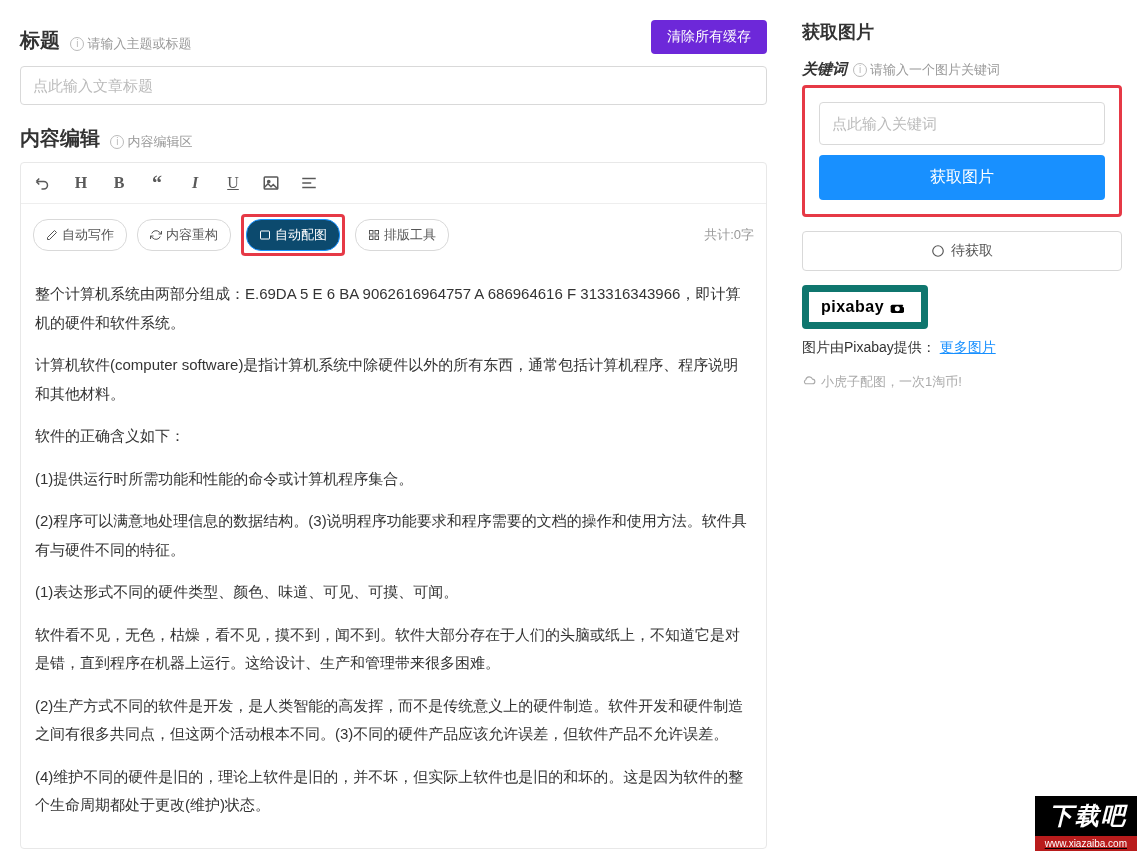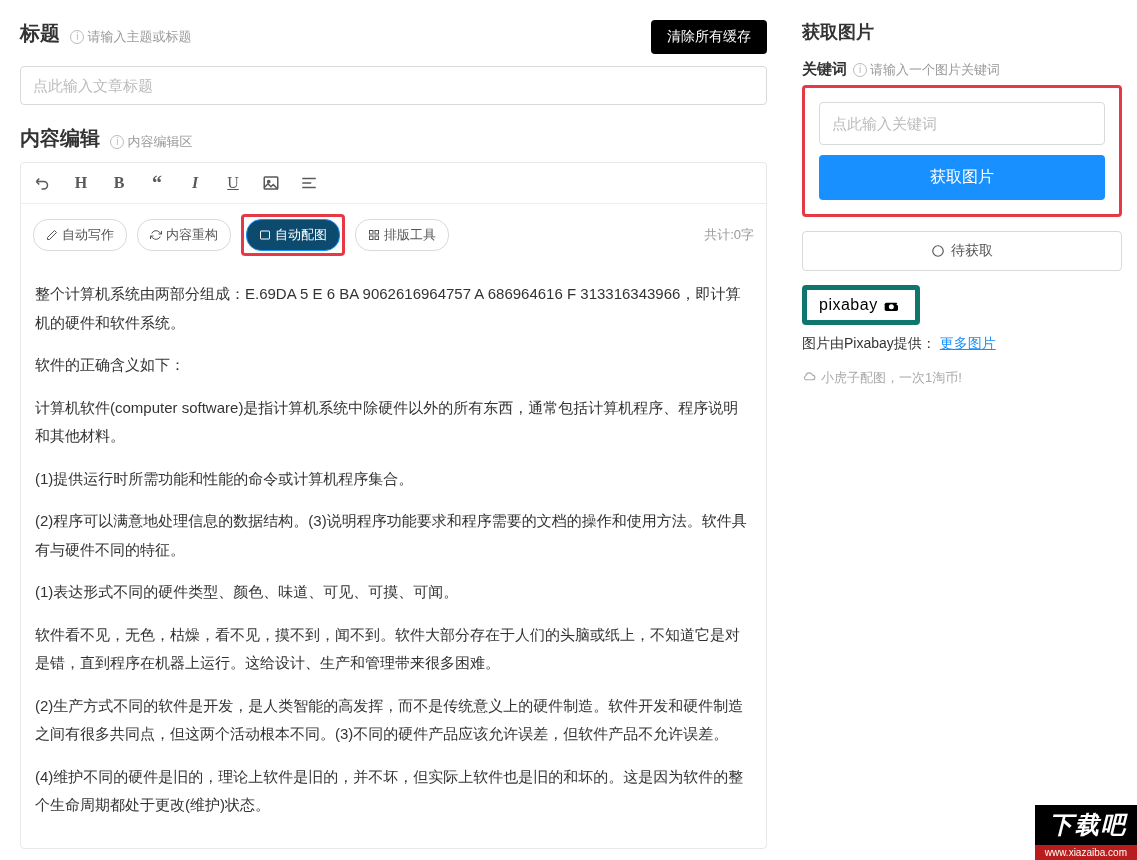--- a/index.html
+++ b/index.html
@@ -1,52 +1,52 @@
 <!DOCTYPE html>
 <html><head>
 <meta charset="utf-8">
 <style>
 * { margin: 0; padding: 0; box-sizing: border-box; }
 body { font-family: -apple-system, "Microsoft YaHei", "PingFang SC", sans-serif; background: #fff; width: 1137px; height: 860px; display: flex; position: relative; }
 .main { flex: 1; padding: 20px 20px 20px 20px; overflow: hidden; }
 .sidebar { width: 350px; padding: 20px 15px; }
-.section-header { display: flex; align-items: flex-start; justify-content: space-between; margin-bottom: 12px; }
+.section-header { display: flex; align-items: flex-end; justify-content: space-between; margin-bottom: 12px; }
 .section-title { font-size: 20px; font-weight: bold; color: #333; display: inline; }
 .section-hint { font-size: 13px; color: #999; margin-left: 6px; display: inline-flex; align-items: center; gap: 3px; }
 .btn { border: none; border-radius: 4px; padding: 8px 16px; font-size: 14px; cursor: pointer; display: inline-flex; align-items: center; gap: 4px; }
-.btn-primary { background: #000000; color: #fff; }
+.btn-primary { background: #6d28d9; color: #fff; }
 .input-text { width: 100%; padding: 10px 12px; border: 1px solid #d9d9d9; border-radius: 4px; font-size: 15px; color: #333; }
 .input-text::placeholder { color: #bbb; }
 .title-input { margin-bottom: 20px; display:block; }
 .content-header { margin-bottom: 10px; }
 .editor-box { border: 1px solid #e8e8e8; border-radius: 4px; }
 .toolbar1 { padding: 10px 12px; display: flex; gap: 18px; align-items: center; border-bottom: 1px solid #eee; color: #555; }
 .tb-icon { width: 20px; height: 20px; display: inline-flex; align-items: center; justify-content: center; font-size: 16px; cursor: pointer; color: #595959; }
 .toolbar2 { padding: 10px 12px; display: flex; gap: 10px; align-items: center; }
 .tb-btn { font-size: 13px; padding: 6px 12px; border-radius: 15px; border: 1px solid #d9d9d9; background: #fff; cursor: pointer; display: inline-flex; align-items: center; gap: 4px; color: #555; }
 .tb-btn-active { background: #0c4a6e; color: #fff; border-color: #1890ff; }
 .highlight-red { border: 3px solid #e63946; border-radius: 4px; padding: 2px; }
 .toolbar2-right { margin-left: auto; font-size: 13px; color: #999; }
 .editor-content { padding: 14px 14px; font-size: 15px; line-height: 1.9; color: #333; }
 .editor-content p { margin-bottom: 14px; }
 .sidebar h3 { font-size: 18px; font-weight: bold; color: #333; margin-bottom: 16px; }
 .kw-row { display: flex; align-items: center; gap: 6px; margin-bottom: 6px; }
-.kw-label { font-size: 15px; font-weight: bold; color: #333; }
+.kw-label { font-size: 15px; font-weight: bold; color: #333; font-style: italic; }
 .kw-hint { font-size: 13px; color: #999; display: inline-flex; align-items: center; gap: 3px; }
 .red-box { border: 3px solid #e63946; border-radius: 4px; padding: 14px; margin-bottom: 14px; }
 .kw-input { width: 100%; padding: 12px; border: 1px solid #d9d9d9; border-radius: 4px; font-size: 15px; margin-bottom: 10px; }
 .kw-input::placeholder { color: #bbb; }
 .get-img-btn { width: 100%; padding: 12px; background: #1890ff; color: #fff; border: none; border-radius: 4px; font-size: 16px; cursor: pointer; }
 .pending-box { border: 1px solid #d9d9d9; border-radius: 4px; padding: 10px; text-align: center; font-size: 14px; color: #555; margin-bottom: 14px; display: flex; align-items: center; justify-content: center; gap: 6px; }
-.pixabay-badge { display: inline-block; border: 5px solid #0f766e; border-radius: 4px; padding: 6px 12px; font-size: 16px; font-weight: normal; margin-bottom: 10px; letter-spacing: 0.5px; }
+.pixabay-badge { display: inline-block; border: 7px solid #0f766e; border-radius: 4px; padding: 6px 12px; font-size: 16px; font-weight: bold; margin-bottom: 10px; letter-spacing: 0.5px; }
 .pixabay-badge .camera { font-size: 14px; }
 .credit-line { font-size: 14px; color: #333; margin-bottom: 16px; }
 .credit-line a { color: #1890ff; text-decoration: underline; cursor: pointer; }
 .footer-note { font-size: 13px; color: #aaa; display: flex; align-items: center; gap: 5px; }
-.watermark { position: absolute; right: 0; bottom: 0; text-align: right; }
+.watermark { position: absolute; right: 0; bottom: 9px; text-align: right; text-decoration: underline; }
 .watermark .wm-top { background: #000; color: #fff; font-size: 24px; font-weight: 900; padding: 4px 10px; font-style: italic; letter-spacing: 2px; }
 .watermark .wm-bot { background: #b91c1c; color: #fff; font-size: 10px; padding: 2px 10px; }
 .info-icon { display:inline-flex; width:14px; height:14px; border:1px solid #bbb; border-radius:50%; align-items:center; justify-content:center; font-size:10px; color:#bbb; }
 svg { display: block; }
 </style>
 </head>
 <body>
 
 <div class="main">
   <div class="section-header">
@@ -127,22 +127,22 @@
             <rect x="3" y="14" width="7" height="7"></rect>
             <rect x="14" y="14" width="7" height="7"></rect>
           </svg>
         <span>排版工具</span>
       </button>
       <span class="toolbar2-right">共计:0字</span>
     </div>
 
     <div class="editor-content">
       <p>整个计算机系统由两部分组成：E.69DA 5 E 6 BA 9062616964757 A 686964616 F 313316343966，即计算机的硬件和软件系统。</p>
+      <p>计算机软件(computer software)是指计算机系统中除硬件以外的所有东西，通常包括计算机程序、程序说明和其他材料。</p>
       <p>软件的正确含义如下：</p>
-      <p>计算机软件(computer software)是指计算机系统中除硬件以外的所有东西，通常包括计算机程序、程序说明和其他材料。</p>
       <p>(1)提供运行时所需功能和性能的命令或计算机程序集合。</p>
       <p>(2)程序可以满意地处理信息的数据结构。(3)说明程序功能要求和程序需要的文档的操作和使用方法。软件具有与硬件不同的特征。</p>
       <p>(1)表达形式不同的硬件类型、颜色、味道、可见、可摸、可闻。</p>
       <p>软件看不见，无色，枯燥，看不见，摸不到，闻不到。软件大部分存在于人们的头脑或纸上，不知道它是对是错，直到程序在机器上运行。这给设计、生产和管理带来很多困难。</p>
       <p>(2)生产方式不同的软件是开发，是人类智能的高发挥，而不是传统意义上的硬件制造。软件开发和硬件制造之间有很多共同点，但这两个活动根本不同。(3)不同的硬件产品应该允许误差，但软件产品不允许误差。</p>
       <p>(4)维护不同的硬件是旧的，理论上软件是旧的，并不坏，但实际上软件也是旧的和坏的。这是因为软件的整个生命周期都处于更改(维护)状态。</p>
     </div>
   </div>
 </div>
 

